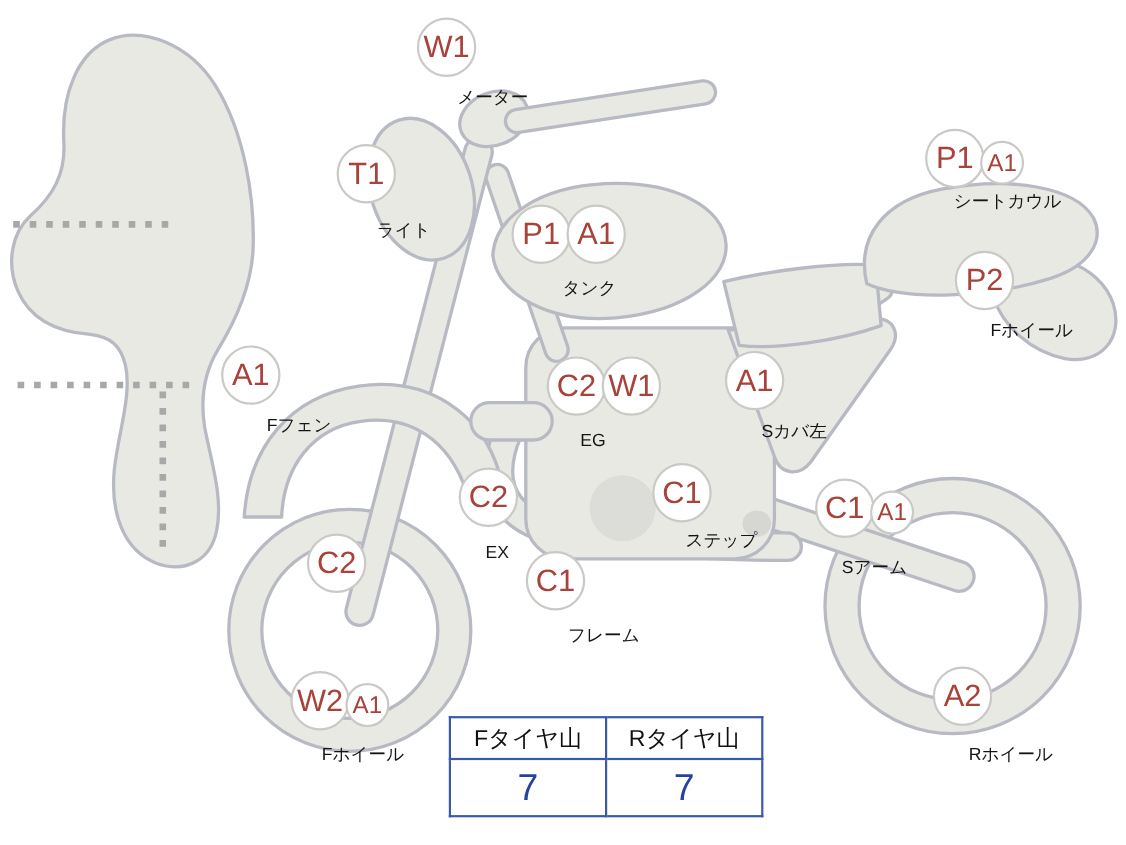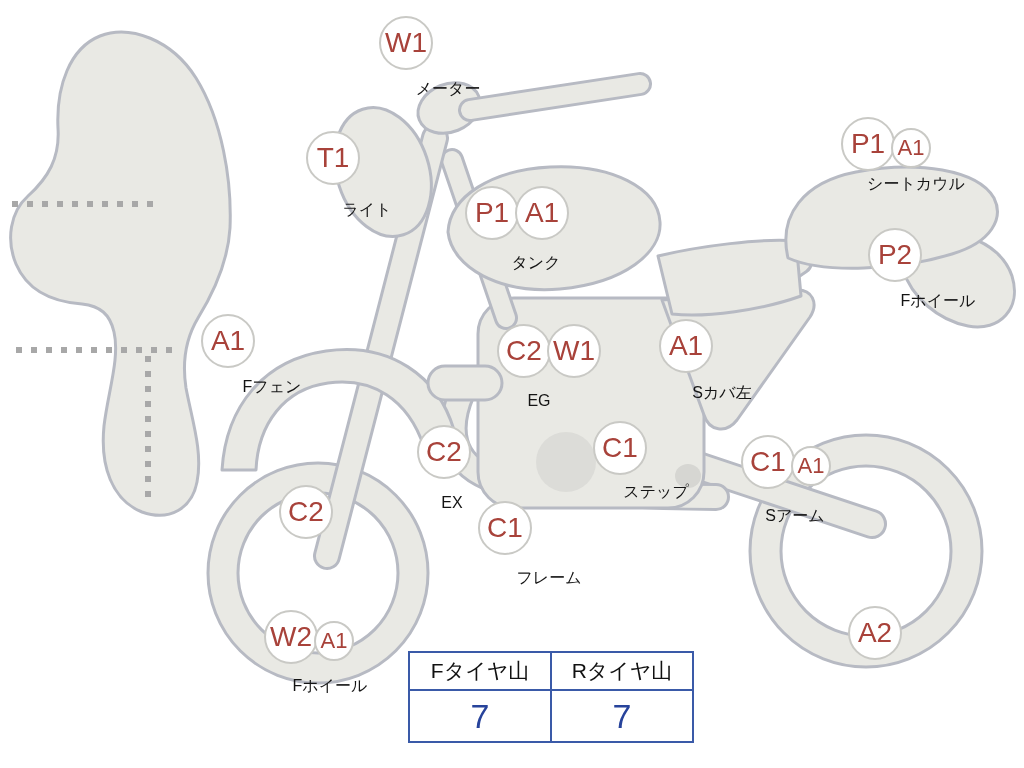--- a/index.html
+++ b/index.html
@@ -135,20 +135,21 @@
       <div class="code-circle" style="left: 741px; top: 435px;">C1</div>
       <div class="code-circle small" style="left: 791px; top: 446px;">A1</div>
       <div class="part-label" style="left: 795px; top: 516px;">Sアーム</div>
       <div class="code-circle" style="left: 279px; top: 485px;">C2</div>
       <div class="code-circle" style="left: 478px; top: 501px;">C1</div>
       <div class="part-label" style="left: 549px; top: 578px;">フレーム</div>
       <div class="code-circle" style="left: 264px; top: 610px;">W2</div>
       <div class="code-circle small" style="left: 314px; top: 621px;">A1</div>
       <div class="part-label" style="left: 330px; top: 686px;">Fホイール</div>
       <div class="code-circle" style="left: 848px; top: 606px;">A2</div>
+      <div class="part-label" style="left: 919px; top: 686px;">Rホイール</div>
     </div>
 
   <table class="tire-table">
     <tbody>
       <tr>
         <th>Fタイヤ山</th>
         <th>Rタイヤ山</th>
       </tr>
       <tr>
         <td>7</td>

